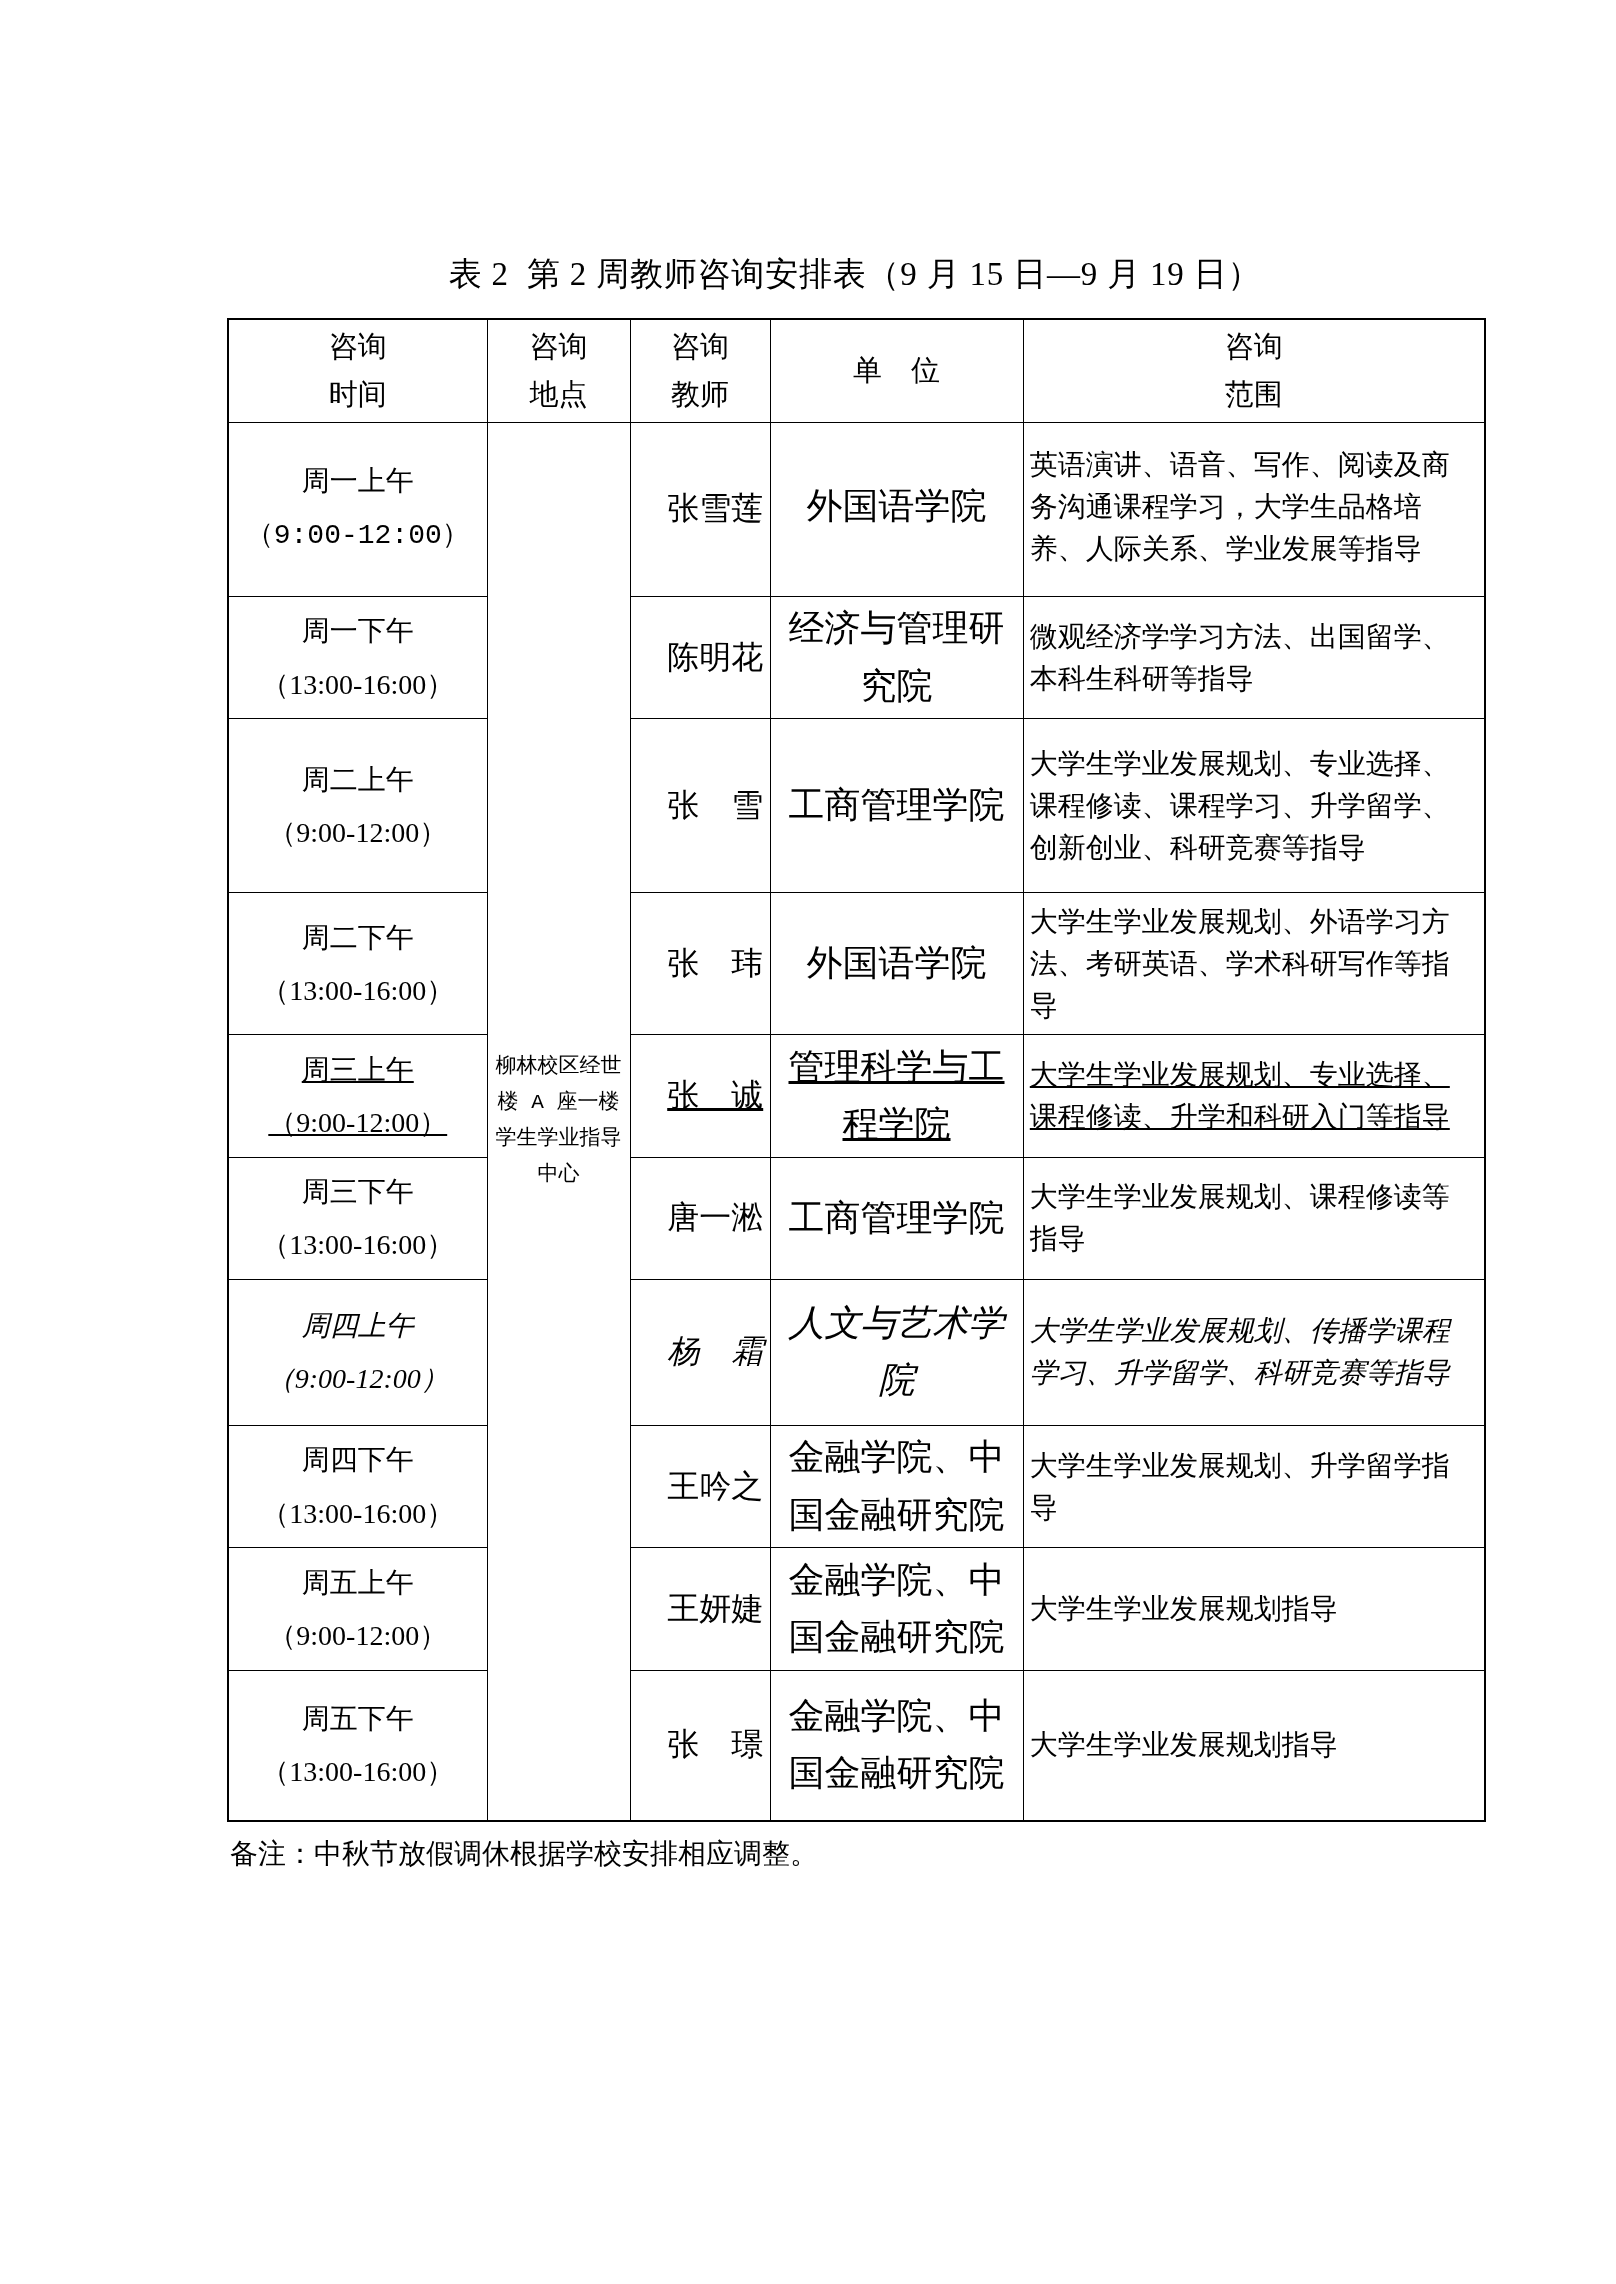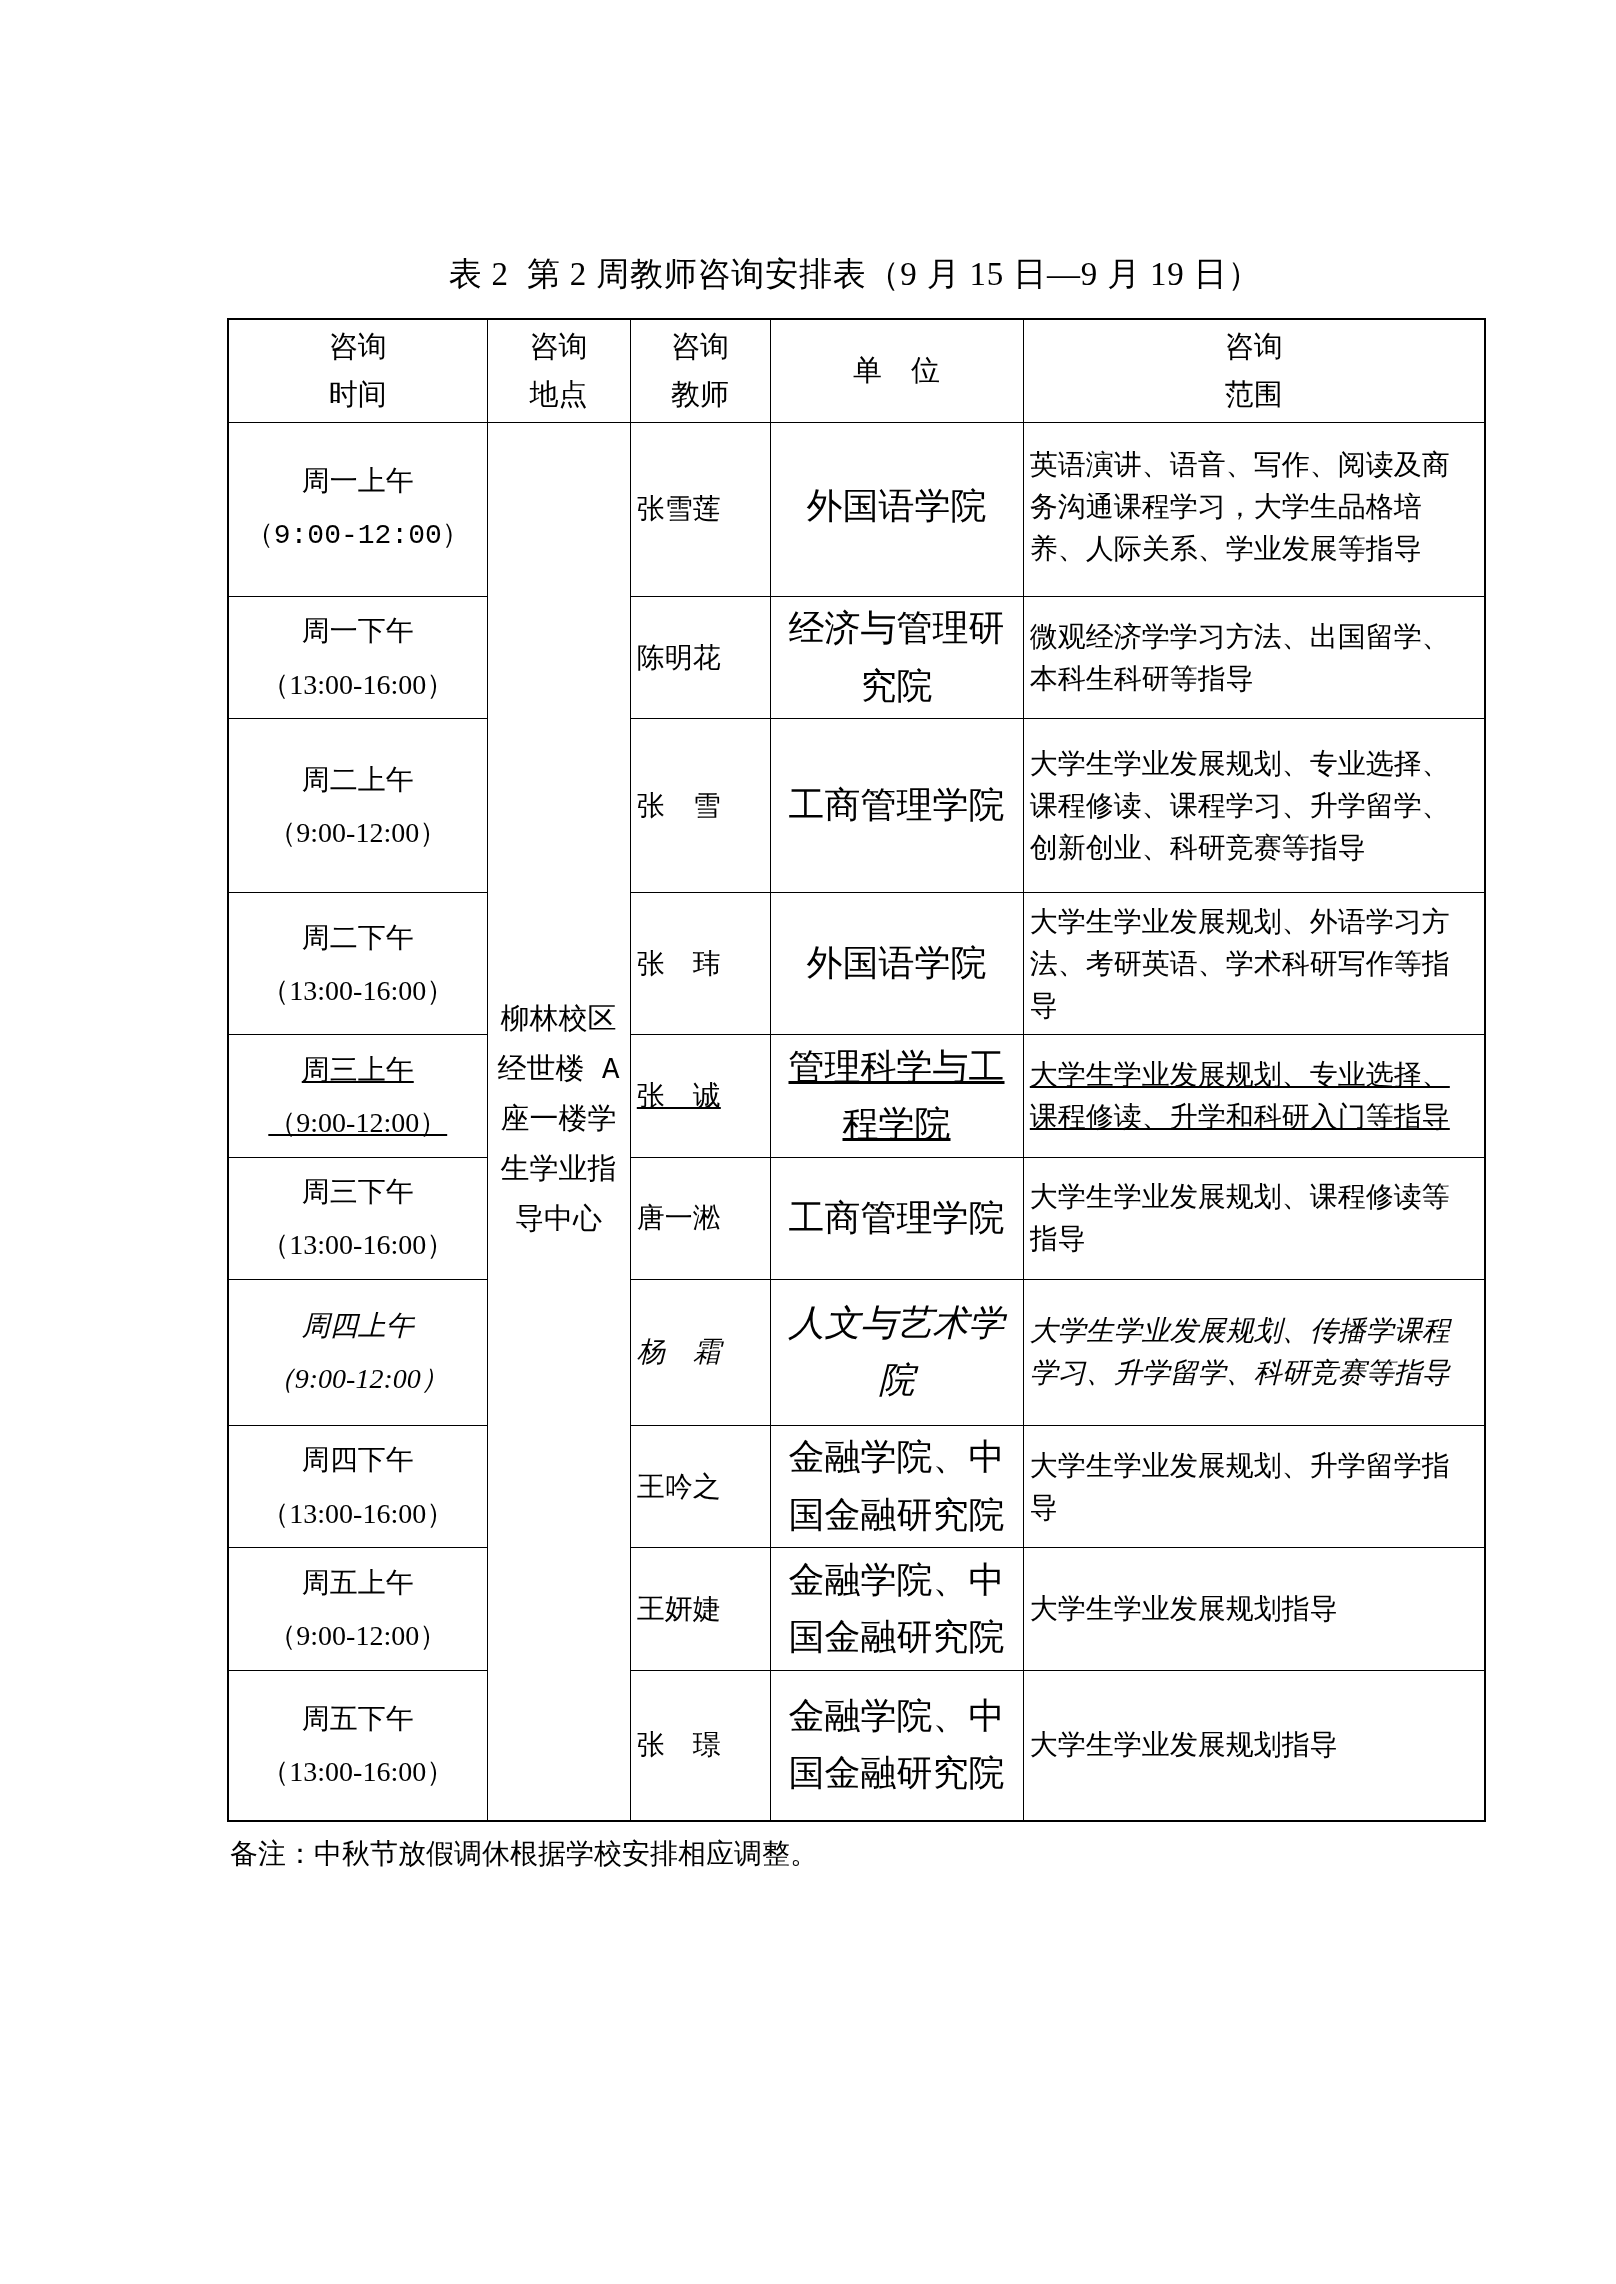--- a/index.html
+++ b/index.html
@@ -50,28 +50,28 @@
     white-space: pre-line;
     line-height: 1.65;
   }
   td.time {
     font-size: 28px;
     text-align: center;
     white-space: pre-line;
     line-height: 1.9;
   }
   td.location {
-    font-size: 29px;
+    font-size: 21px;
     text-align: center;
     line-height: 1.72;
     padding: 0 21px;
   }
   td.teacher {
-    font-size: 28px;
-    text-align: left;
+    font-size: 32px;
+    text-align: right;
     margin-top: 14px;
   }
   td.unit {
     font-size: 36px;
     text-align: center;
     line-height: 1.6;
     padding: 0 8px;
   }
   td.scope {
     font-size: 28px;

